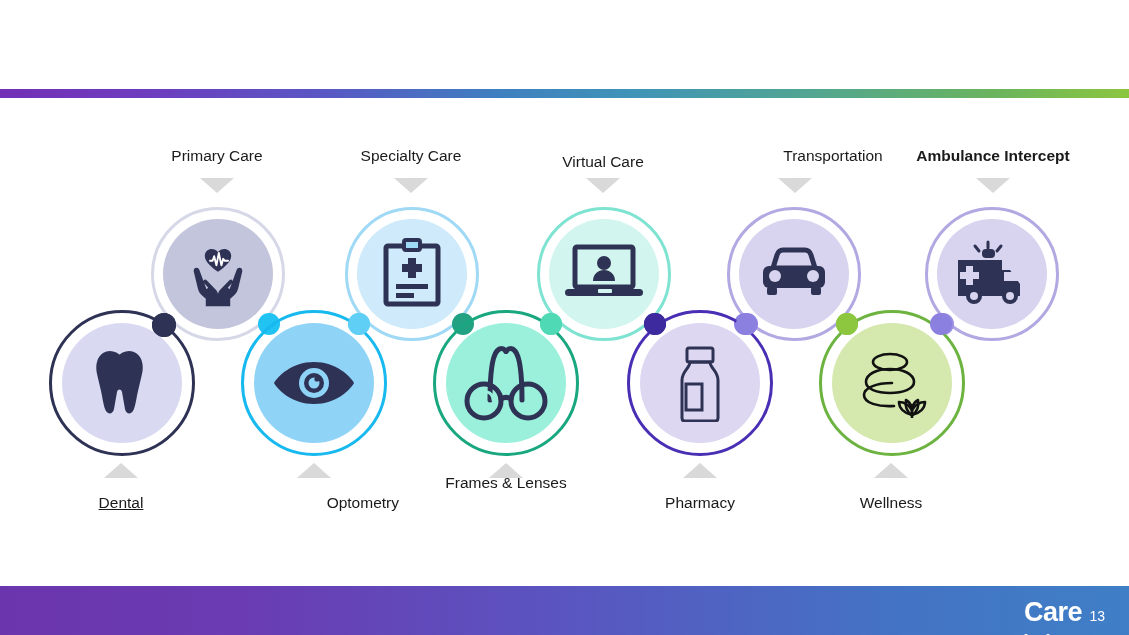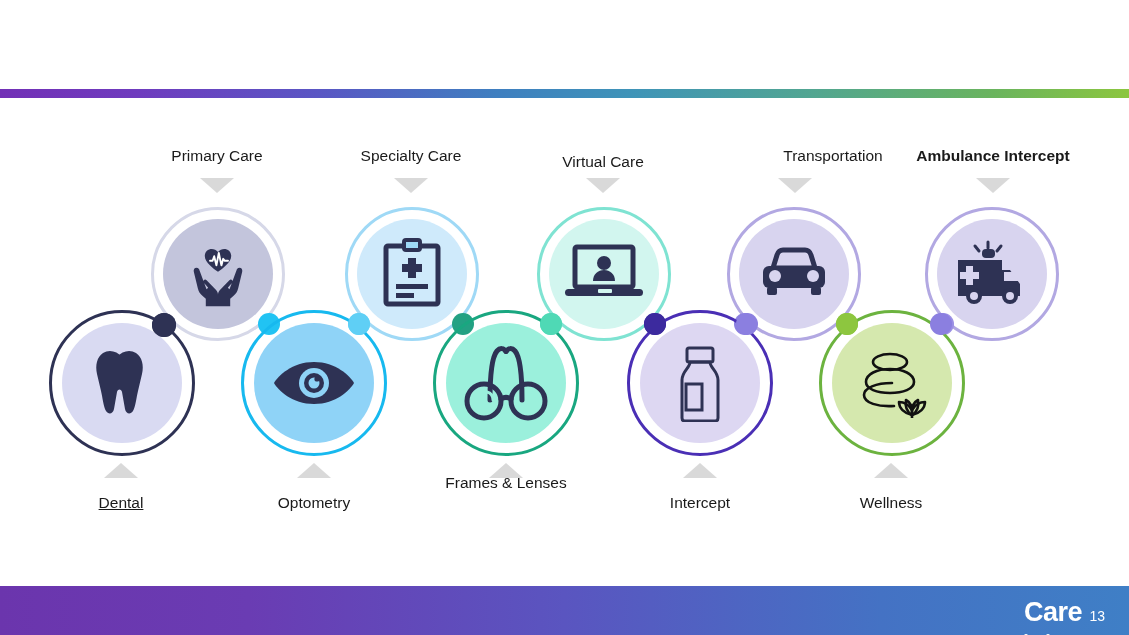--- a/index.html
+++ b/index.html
@@ -196,21 +196,21 @@
         <svg width="84" height="54" viewBox="0 0 84 54">
           <path d="M42 6 C20 6 6 20 2 27 6 34 20 48 42 48 64 48 78 34 82 27 78 20 64 6 42 6z" fill="#2e3254"></path>
           <circle cx="42" cy="27" r="15" fill="#8fd3f7"></circle>
           <circle cx="42" cy="27" r="10" fill="#2e3254"></circle>
           <circle cx="42" cy="27" r="5.5" fill="#8fd3f7"></circle>
           <circle cx="45" cy="23" r="2.6" fill="#2e3254"></circle>
         </svg>
       </div>
       <div class="dot" style="left:348px;top:215px;width:22px;height:22px;background:#5fcff5;"></div>
       <div class="arrow arrow-up" style="left:297px;top:365px;"></div>
-      <div class="caption" style="left:229px;top:396px;width:170px;">Optometry</div>
+      <div class="caption" style="left:229px;top:396px;width:170px;text-align:right;">Optometry</div>
     </div>
 
     <div class="node">
       <div class="ring" style="left:433px;top:212px;width:146px;height:146px;border:3px solid #19a780;"></div>
       <div class="disc" style="left:446px;top:225px;width:120px;height:120px;background:#9bf0dc;"></div>
       <div class="iconwrap" style="left:460px;top:246px;width:92px;height:80px;">
         <svg width="92" height="80" viewBox="0 0 92 80">
           <path d="M30 56 C30 34 31 14 37 7 c3-3.5 7-3 9 0.5" fill="none" stroke="#2e3254" stroke-width="5" stroke-linecap="round"></path>
           <path d="M62 56 C62 34 61 14 55 7 c-3-3.5-7-3-9 0.5" fill="none" stroke="#2e3254" stroke-width="5" stroke-linecap="round"></path>
           <circle cx="24" cy="57" r="17" fill="none" stroke="#2e3254" stroke-width="5"></circle>
@@ -231,21 +231,21 @@
       <div class="iconwrap" style="left:672px;top:248px;width:56px;height:76px;">
         <svg width="56" height="76" viewBox="0 0 56 76">
           <rect x="15" y="2" width="26" height="14" rx="2" fill="none" stroke="#2e3254" stroke-width="3"></rect>
           <path d="M18 16 c0 6-8 9-8 18 l0 38 c0 2 1 3 3 3 l30 0 c2 0 3-1 3-3 l0-38 c0-9-8-12-8-18z" fill="none" stroke="#2e3254" stroke-width="3"></path>
           <rect x="14" y="38" width="16" height="26" fill="none" stroke="#2e3254" stroke-width="3"></rect>
         </svg>
       </div>
       <div class="dot" style="left:644px;top:215px;width:22px;height:22px;background:#3c2a9e;"></div>
       <div class="dot" style="left:736px;top:215px;width:22px;height:22px;background:#8b7fe0;"></div>
       <div class="arrow arrow-up" style="left:683px;top:365px;"></div>
-      <div class="caption" style="left:615px;top:396px;width:170px;">Intercept</div>
+      <div class="caption" style="left:615px;top:396px;width:170px;">Pharmacy</div>
     </div>
 
     <div class="node">
       <div class="ring" style="left:819px;top:212px;width:146px;height:146px;border:3px solid #6cb33f;"></div>
       <div class="disc" style="left:832px;top:225px;width:120px;height:120px;background:#d5e8ae;"></div>
       <div class="iconwrap" style="left:850px;top:252px;width:84px;height:68px;">
         <svg width="84" height="68" viewBox="0 0 84 68">
           <ellipse cx="40" cy="12" rx="17" ry="8" fill="none" stroke="#111111" stroke-width="2.6"></ellipse>
           <path d="M16 32 c0-8 11-13 24-13 s24 5 24 13 c0 7-11 11-24 11 s-24-4-24-11z" fill="none" stroke="#111111" stroke-width="2.6"></path>
           <path d="M44 56 c-16 1-30-3-30-11 0-7 12-12 28-12" fill="none" stroke="#111111" stroke-width="2.6" stroke-linecap="round"></path>

